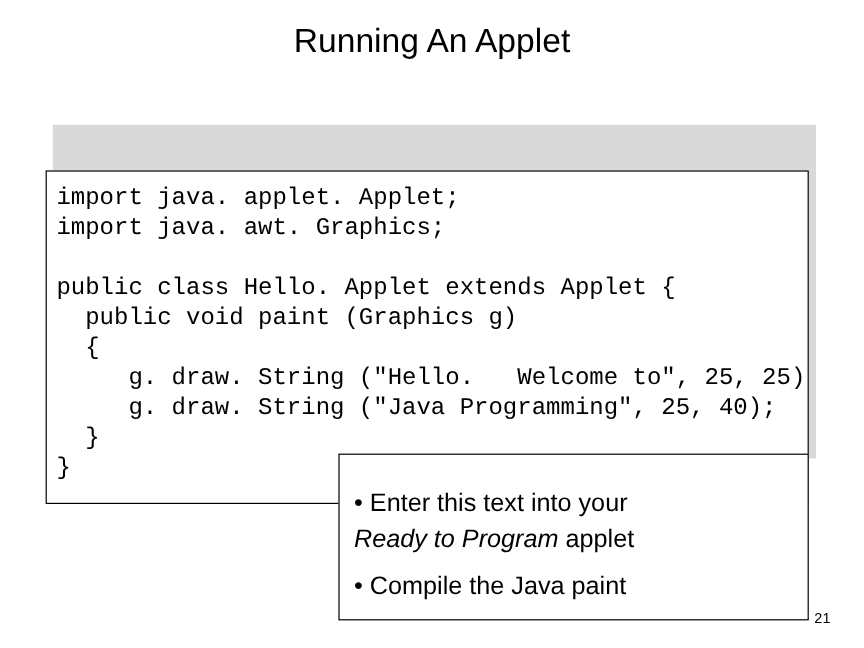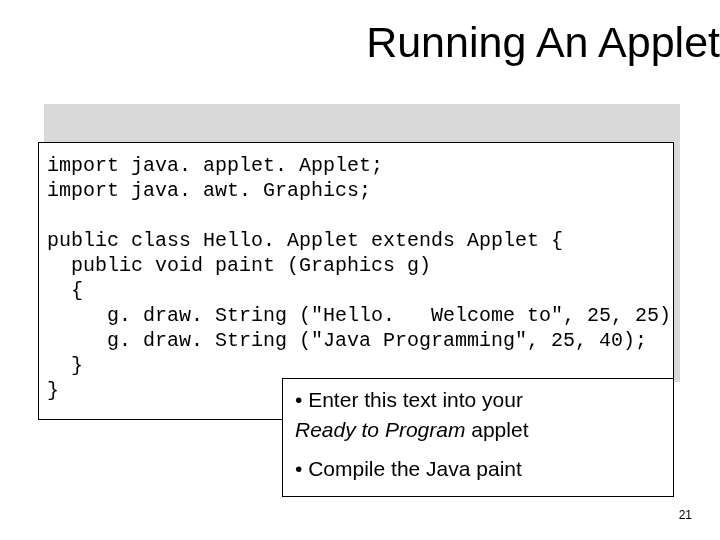--- a/index.html
+++ b/index.html
@@ -6,22 +6,22 @@
     margin: 0;
     padding: 0;
     width: 720px;
     height: 540px;
     background: #fff;
     font-family: Arial, Helvetica, sans-serif;
     position: relative;
     overflow: hidden;
   }
   .title {
-    text-align: right;
-    font-size: 43px;
+    text-align: center;
+    font-size: 28px;
     margin-top: 18px;
     margin-bottom: 24px;
     font-weight: normal;
   }
   .code-box-shadow {
     position: absolute;
     left: 44px;
     top: 104px;
     width: 636px;
     height: 278px;
@@ -45,21 +45,21 @@
     margin-top: 44px;
   }
   .callout {
     position: absolute;
     left: 282px;
     top: 378px;
     width: 392px;
     background: #fff;
     border: 1px solid #000;
     box-sizing: border-box;
-    padding: 4px 12px 10px 12px;
+    padding: 24px 12px 10px 12px;
     font-size: 21px;
     line-height: 1.25;
   }
   .callout .row {
     margin: 4px 0;
   }
   .callout em {
   }
   .page-num {
     position: absolute;

